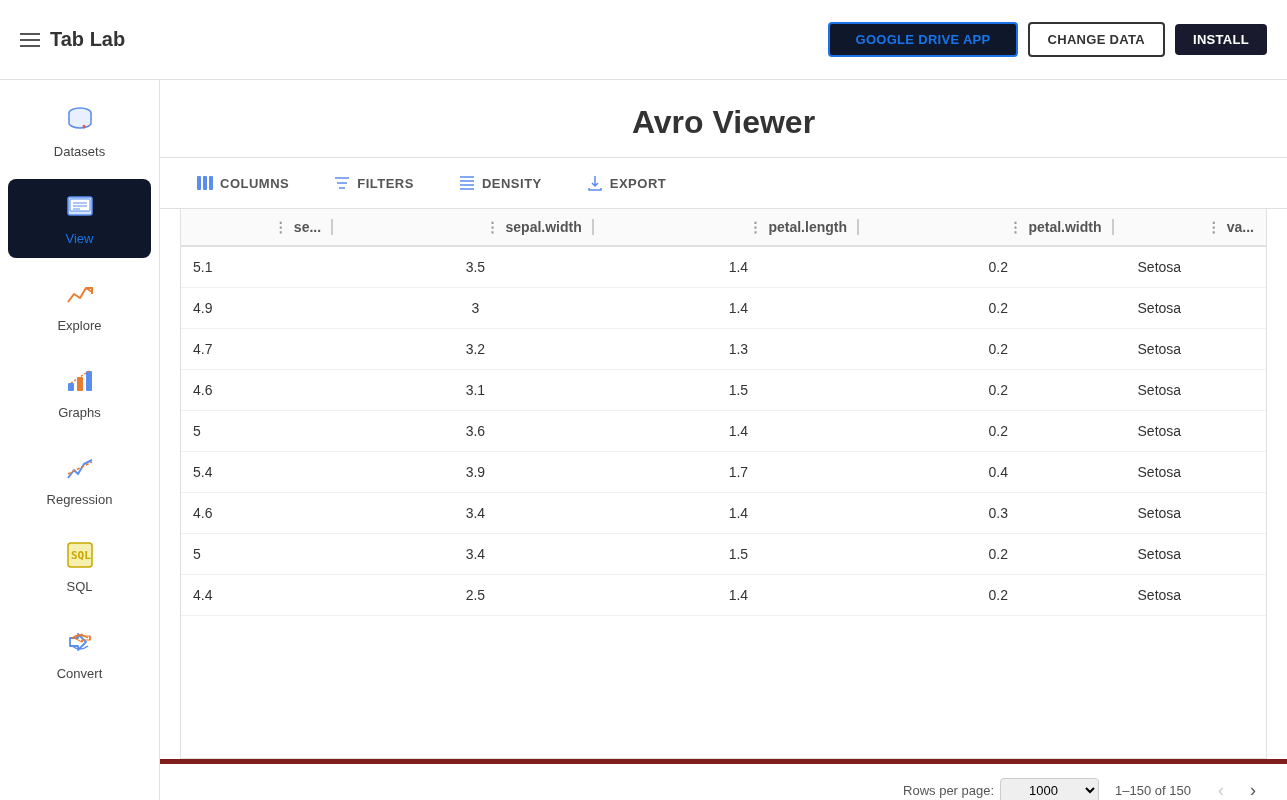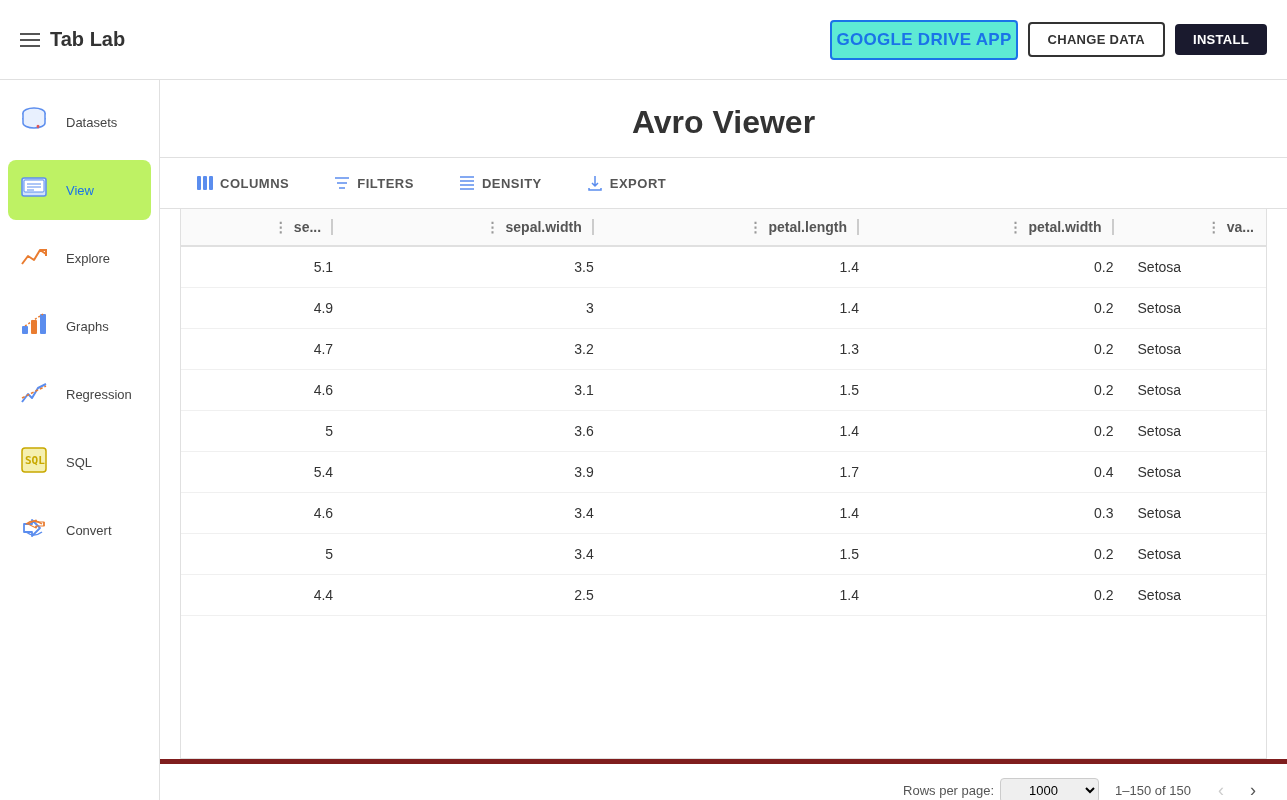--- a/index.html
+++ b/index.html
@@ -30,25 +30,25 @@
       font-size: 20px;
       font-weight: 600;
       color: #333;
     }
     .header-right {
       display: flex;
       align-items: center;
       gap: 10px;
     }
     .btn-google {
-      padding: 8px 4px;
+      padding: 8px 25px;
       border: 2px solid #1a73e8;
-      background: #5eead4;
+      background: #0f172a;
       color: #1a73e8;
-      font-size: 17px;
+      font-size: 13px;
       font-weight: 600;
       border-radius: 4px;
       cursor: pointer;
       letter-spacing: 0.3px;
     }
     .btn-change {
       padding: 8px 18px;
       border: 2px solid #333;
       background: #fff;
       color: #333;
@@ -82,29 +82,29 @@
       min-width: 160px;
       border-right: 1px solid #e0e0e0;
       background: #fff;
       display: flex;
       flex-direction: column;
       padding: 10px 0;
       gap: 4px;
     }
     .sidebar-item {
       display: flex;
-      flex-direction: row;
+      flex-direction: column;
       align-items: center;
       padding: 12px 10px;
       cursor: pointer;
       border-radius: 8px;
       margin: 2px 8px;
-      gap: 16px;
-    }
-    .sidebar-item.active { background: #bef264; }
+      gap: 4px;
+    }
+    .sidebar-item.active { background: #0f172a; }
     .sidebar-item-label {
       font-size: 13px;
       color: #444;
     }
     .sidebar-item.active .sidebar-item-label { color: #1a73e8; }
 
     
     .main-content {
       flex: 1;
       display: flex;
@@ -174,25 +174,25 @@
       display: flex;
       align-items: center;
       justify-content: flex-end;
       gap: 6px;
     }
     tbody tr {
       border-bottom: 1px solid #f0f0f0;
     }
     td {
       padding: 12px 12px;
-      text-align: right;
+      text-align: center;
       color: #333;
     }
     td.text-cell { text-align: left; }
-    td:first-child { text-align: right; }
+    td:first-child { text-align: left; }
 
     
     .pagination {
       display: flex;
       align-items: center;
       justify-content: flex-end;
       padding: 12px 20px;
       gap: 16px;
       font-size: 13px;
       color: #555;

